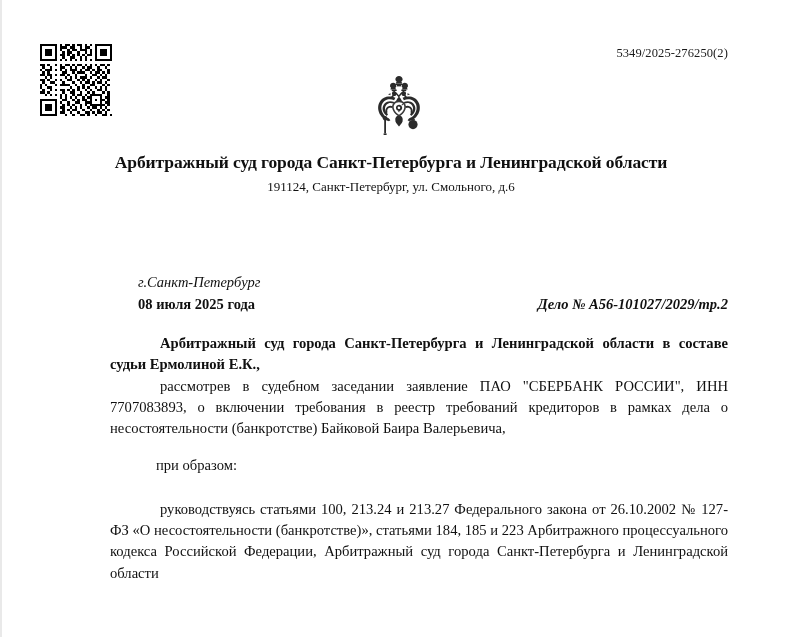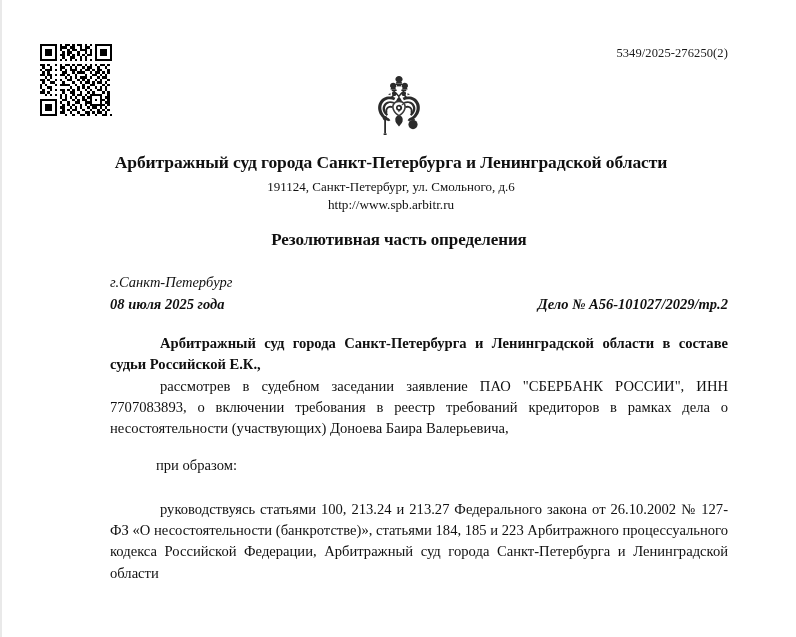--- a/index.html
+++ b/index.html
@@ -103,26 +103,26 @@
     left: 108px;
     right: 68px;
     top: 272px;
     font-size: 14.5px;
   }
   .meta-row {
     display: flex;
     justify-content: space-between;
     align-items: baseline;
     line-height: 1.5;
+    margin-left: 28px;
   }
   .meta-city {
     font-style: italic;
   }
   .meta-date {
-    font-style: italic;
     font-weight: bold;
     text-align: center;
   }
   .meta-case {
     font-style: italic;
     font-weight: bold;
     white-space: nowrap;
   }
 
   
@@ -445,42 +445,40 @@
           <path d="M29 29.6c.9-.7 2-1 3-.7 1 .3 1.8 1.1 2.1 2.1.2.8.1 1.7-.4 2.4-.5.8-1.3 1.3-2.2 1.5l-.2 1.4-1-.3.2-1.3c-1-.2-1.9-.9-2.3-1.8-.4-.9-.3-2 .3-2.8.1-.2.3-.3.5-.5zm1.2 1.1c-.4.3-.6.8-.5 1.3.1.5.5.9 1 1 .5.1 1-.1 1.3-.5.3-.4.3-.9.1-1.3-.2-.4-.7-.7-1.2-.7-.3 0-.5.1-.7.2z"></path>
           <path d="M33.4 29l1.6-1.4.5.6-1.5 1.3z"></path>
         </g>
       </svg>
     </div>
   </div>
 
   <div class="court-header">
     <div class="court-name">Арбитражный суд города Санкт-Петербурга и Ленинградской области</div>
     <div class="court-address">191124, Санкт-Петербург, ул. Смольного, д.6</div>
-    <div class="court-url">http://www.spb.arbitr.ru</div>
   </div>
 
-  <div class="doc-title">Резолютивная часть определения</div>
 
   <div class="meta">
     <div class="meta-row">
       <span class="meta-city">г.Санкт-Петербург</span>
       <span></span>
     </div>
     <div class="meta-row">
       <span class="meta-date">08 июля 2025 года</span>
       <span class="meta-case">Дело № А56-101027/2029/тр.2</span>
     </div>
   </div>
 
   <div class="body-text">
 
-    <p class="p indent bold">Арбитражный суд города Санкт-Петербурга и Ленинградской области в составе судьи Российской Е.К.,</p>
-
-
-    <p class="p indent">рассмотрев в судебном заседании заявление ПАО "СБЕРБАНК РОССИИ", ИНН 7707083893, о включении требования в реестр требований кредиторов в рамках дела о несостоятельности (участвующих) Доноева Баира Валерьевича,</p>
+    <p class="p indent bold">Арбитражный суд города Санкт-Петербурга и Ленинградской области в составе судьи Ермолиной Е.К.,</p>
+
+
+    <p class="p indent">рассмотрев в судебном заседании заявление ПАО "СБЕРБАНК РОССИИ", ИНН 7707083893, о включении требования в реестр требований кредиторов в рамках дела о несостоятельности (банкротстве) Байковой Баира Валерьевича,</p>
 
     <div class="gap-md"></div>
 
     <p class="p indent-sm">при образом:</p>
 
 
     <div class="gap-lg"></div>
 
     <p class="p indent">руководствуясь статьями 100, 213.24 и 213.27 Федерального закона от 26.10.2002 № 127-ФЗ «О несостоятельности (банкротстве)», статьями 184, 185 и 223 Арбитражного процессуального кодекса Российской Федерации, Арбитражный суд города Санкт-Петербурга и Ленинградской области</p>
   </div>

